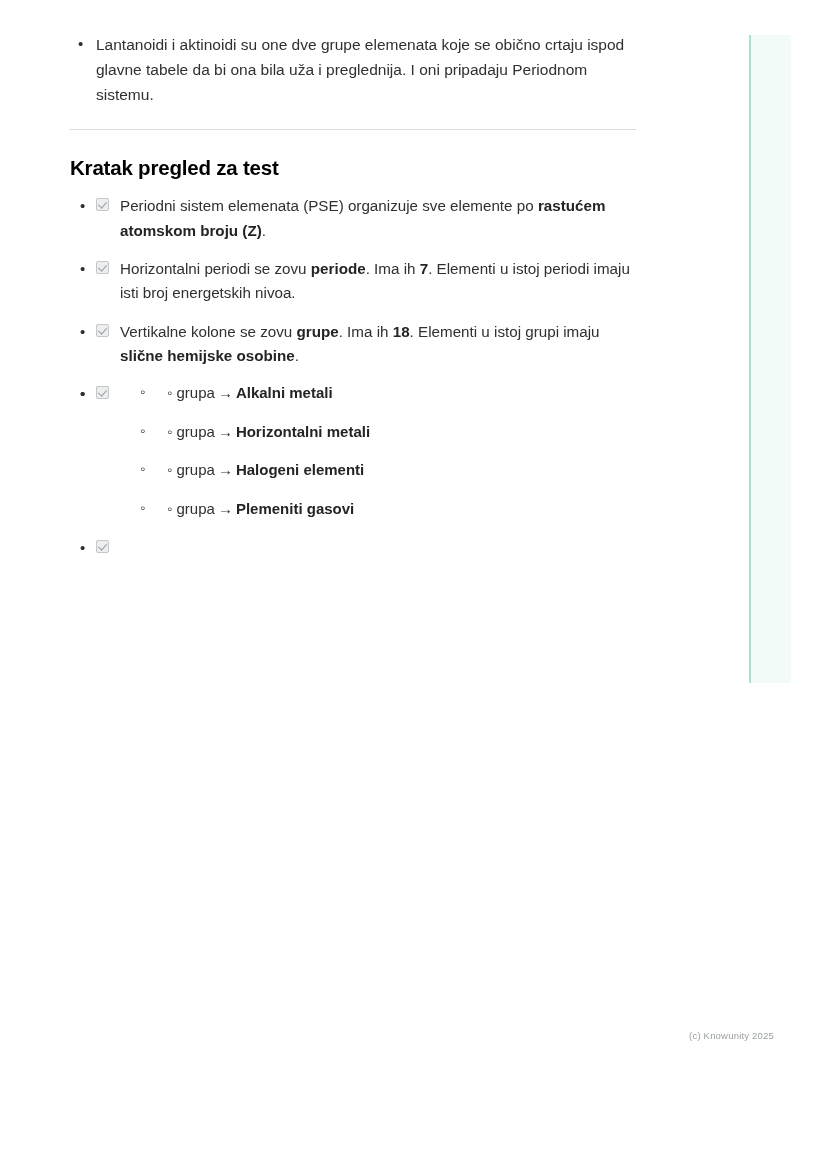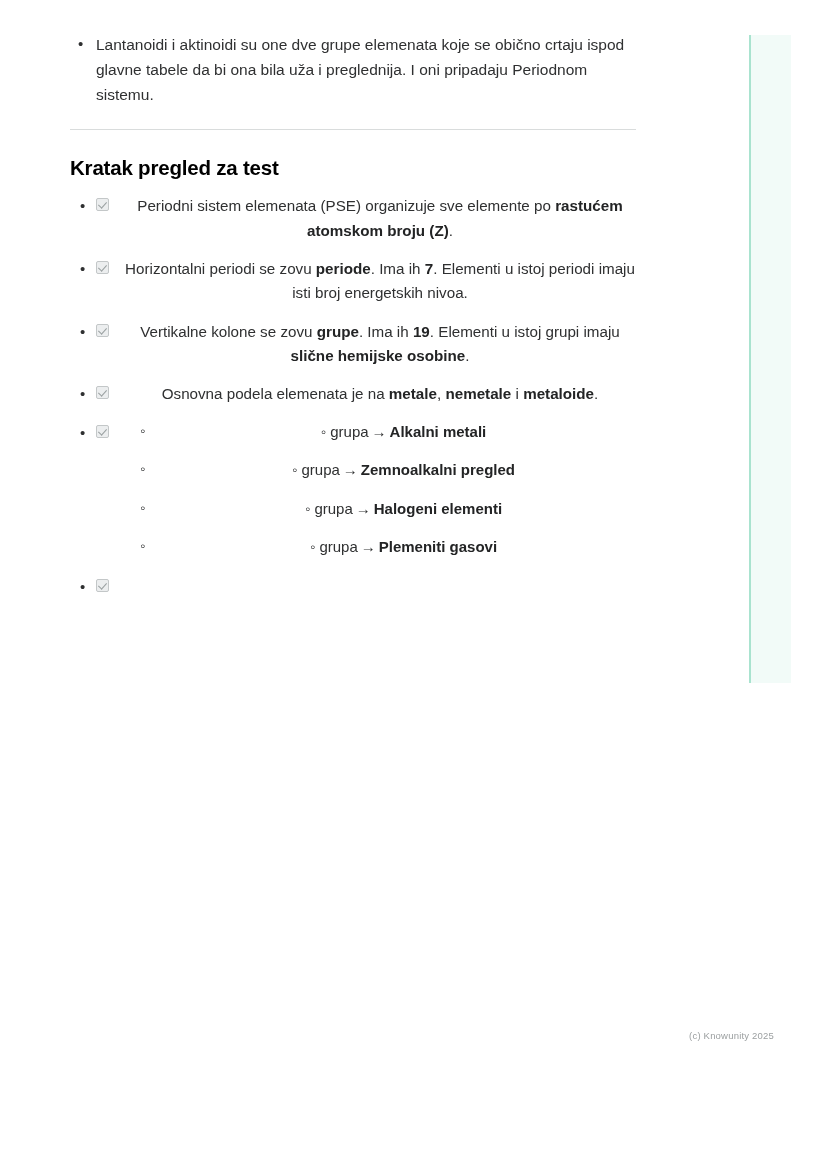--- a/index.html
+++ b/index.html
@@ -74,21 +74,20 @@
     color: #000000;
     margin: 26px 0 14px 0;
     letter-spacing: -0.2px;
   }
 
   
   ul.checklist {
     list-style: none;
     margin: 0;
     padding: 0;
-    text-align: center;
   }
   ul.checklist > li {
     position: relative;
     padding-left: 50px;
     margin-bottom: 14px;
     font-size: 15.2px;
     line-height: 1.6;
     color: #2f3031;
   }
   ul.checklist > li::before {
@@ -175,25 +174,25 @@
       <li>Lantanoidi i aktinoidi su one dve grupe elemenata koje se obično crtaju ispod glavne tabele da bi ona bila uža i preglednija. I oni pripadaju Periodnom sistemu.</li>
     </ul>
 
     <hr class="divider">
 
     <h2 class="section-title">Kratak pregled za test</h2>
 
     <ul class="checklist" id="checklist">
         <li><span class="checkbox"></span><span><span>Periodni sistem elemenata (PSE) organizuje sve elemente po </span><b>rastućem atomskom broju (Z)</b><span>.</span></span></li>
         <li><span class="checkbox"></span><span><span>Horizontalni periodi se zovu </span><b>periode</b><span>. Ima ih </span><b>7</b><span>. Elementi u istoj periodi imaju isti broj energetskih nivoa.</span></span></li>
-        <li><span class="checkbox"></span><span><span>Vertikalne kolone se zovu </span><b>grupe</b><span>. Ima ih </span><b>19</b><span>. Elementi u istoj grupi imaju </span><b>slične hemijske osobine</b><span>.</span></span></li>
-        <li><span class="checkbox"></span><span><span>Osnovna podela elemenata je na </span><b>metale</b><span>, </span><b>nemetale</b><span> i </span><b>metaloide</b><span>.</span></span></li>
+        <li><span class="checkbox"></span><span><span>Vertikalne kolone se zovu </span><b>grupe</b><span>. Ima ih </span><b>18</b><span>. Elementi u istoj grupi imaju </span><b>slične hemijske osobine</b><span>.</span></span></li>
+        <li><span class="checkbox"></span></li>
         <li><span class="checkbox"></span><ul class="sublist">
             <li><span class="sub-marker">◦ </span><span>grupa</span><span class="arrow">→</span><b>Alkalni metali</b></li>
-            <li><span class="sub-marker">◦ </span><span>grupa</span><span class="arrow">→</span><b>Zemnoalkalni pregled</b></li>
+            <li><span class="sub-marker">◦ </span><span>grupa</span><span class="arrow">→</span><b>Horizontalni metali</b></li>
             <li><span class="sub-marker">◦ </span><span>grupa</span><span class="arrow">→</span><b>Halogeni elementi</b></li>
             <li><span class="sub-marker">◦ </span><span>grupa</span><span class="arrow">→</span><b>Plemeniti gasovi</b></li>
           </ul></li>
         <li><span class="checkbox"></span></li>
       </ul>
 
   </div>
 
   <div class="footer">(c) Knowunity 2025</div>
 

